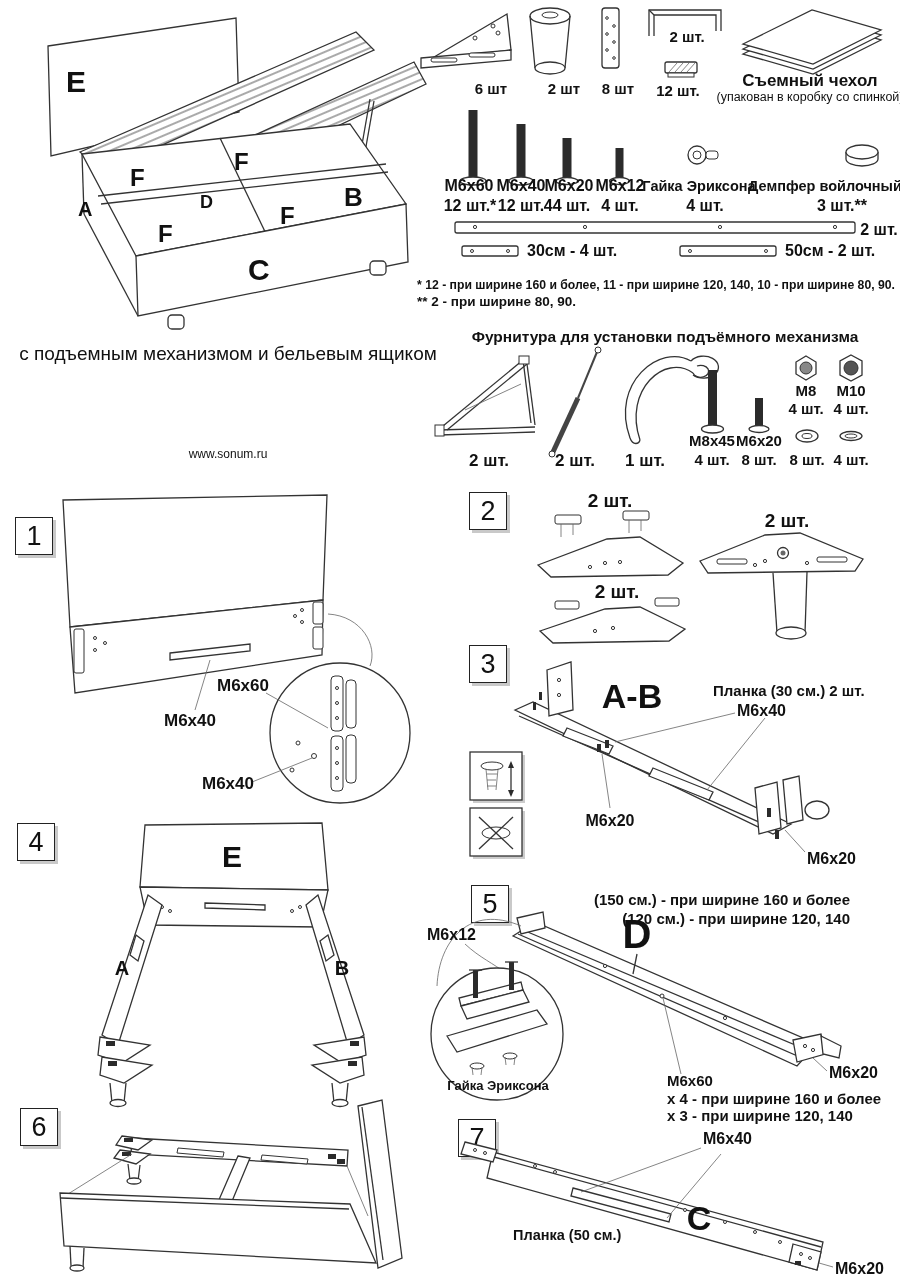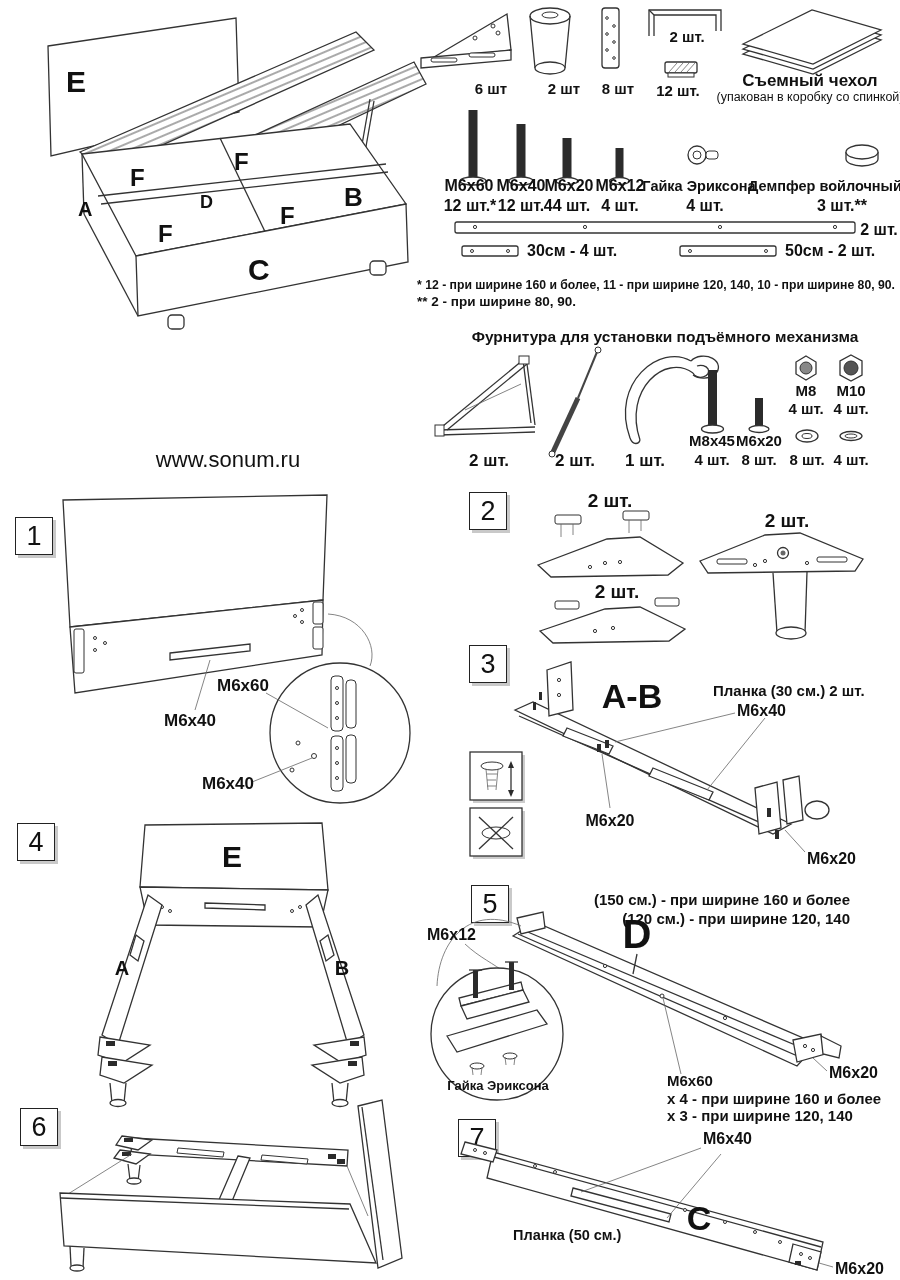--- a/index.html
+++ b/index.html
@@ -10,21 +10,21 @@
   .fw{fill:#fff;stroke:#333;stroke-width:1.3;}
   .fw2{fill:#fff;stroke:#333;stroke-width:1;}
   .ln{stroke:#333;stroke-width:1.3;fill:none;}
   .thin{stroke:#666;stroke-width:.8;fill:none;}
   .drk{fill:#2b2b2b;stroke:none;}
   .b{font-weight:bold;}
   .stepnum{position:absolute;width:36px;height:36px;border:1.6px solid #222;background:#fff;
            box-shadow:3px 3px 0 #c9c9c9;display:flex;align-items:center;justify-content:center;
            font-size:27px;color:#111;}
   .title{position:absolute;left:8px;top:341px;width:440px;text-align:center;font-size:19px;line-height:26px;}
-  .site{position:absolute;left:8px;top:447px;width:440px;text-align:center;font-size:22px;}
+  .site{position:absolute;left:8px;top:447px;width:440px;text-align:center;font-size:12px;}
 </style>
 </head>
 <body>
 
 <svg class="abs" style="left:18px;top:4px" width="415" height="332" viewBox="0 0 415 332">
   <defs>
     <pattern id="pslat" width="7" height="7" patternUnits="userSpaceOnUse" patternTransform="rotate(-23)">
       <rect width="7" height="7" fill="#fff"></rect>
       <line x1="0" y1="3" x2="7" y2="3" stroke="#555" stroke-width="1"></line>
     </pattern>
@@ -171,20 +171,21 @@
     <rect class="fw" x="265" y="246" width="96" height="10" rx="2"></rect>
     <circle class="fw2" cx="275" cy="251" r="1.5"></circle>
       <circle class="fw2" cx="351" cy="251" r="1.5"></circle>
   </g>
   <text x="370" y="256" font-size="16" class="b">50см - 2 шт.</text>
   <text x="2" y="289" font-size="13.5" class="b" textLength="478" lengthAdjust="spacingAndGlyphs">* 12 - при ширине 160 и более, 11 - при ширине 120, 140, 10 - при ширине 80, 90.</text>
   <text x="2" y="306" font-size="13.5" class="b">** 2 - при ширине 80, 90.</text>
 </svg>
 
 <div class="title">
+  <div>с подъемным механизмом и бельевым ящиком</div>
 </div>
 <div class="site">www.sonum.ru</div>
 
 <svg class="abs" style="left:425px;top:328px" width="475" height="152" viewBox="0 0 475 152">
   <text x="240" y="14" font-size="15.5" class="b" text-anchor="middle">Фурнитура для установки подъёмного механизма</text>
   <g>
     <line class="ln" x1="18" y1="98" x2="98" y2="32"></line>
     <line class="ln" x1="22" y1="102" x2="102" y2="36"></line>
     <line class="ln" x1="98" y1="32" x2="106" y2="95"></line>
     <line class="ln" x1="102" y1="36" x2="110" y2="97"></line>

